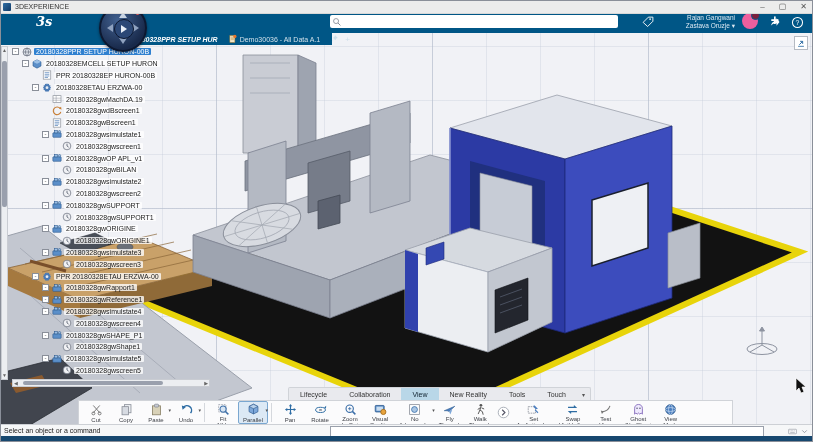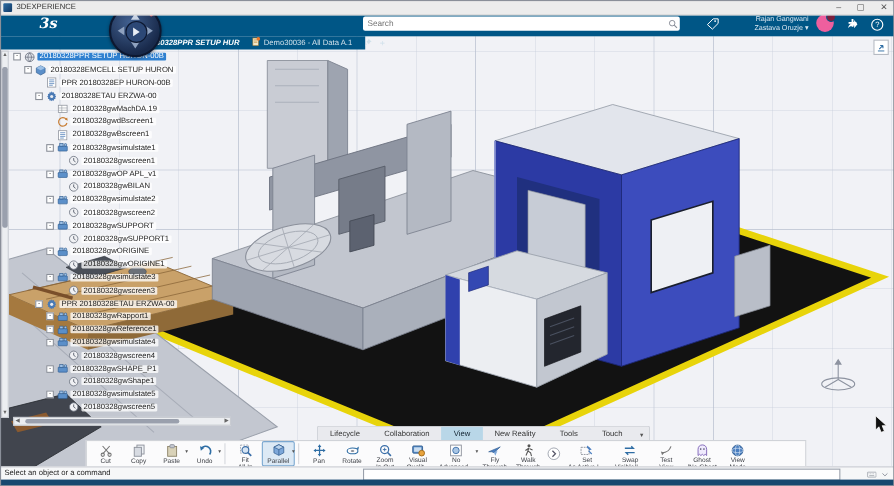--- a/index.html
+++ b/index.html
@@ -139,21 +139,20 @@
   <span class="q qw"></span>
   <span class="q qe"></span>
   <span class="dot"></span>
   <span class="ctr">
       <span class="play"></span>
     </span>
 </div>
 <div class="brand"><b>3DEXPERIENCE</b>&nbsp;<span>|</span>&nbsp;<b>ENOVIA</b>&nbsp;<span>Collaborative Lifecycle Management</span></div>
 
 <div class="searchbox">
-  <input value="" placeholder="Search" style="">
   <span class="sic">
     <svg viewBox="0 0 16 16" width="10" height="10">
         <circle cx="6.5" cy="6.5" r="4" fill="none" stroke="#8a8f99" stroke-width="1.4"></circle>
         <path d="M9.5 9.5L13.5 13.5" stroke="#8a8f99" stroke-width="1.6"></path>
       </svg>
   </span>
 </div>
 <div class="hdr-ic" style="left:640px">
   <svg viewBox="0 0 16 16" width="12" height="12">
       <path d="M1.5 8.5l7-7h6V7l-7 7z" fill="none" stroke="#fff" stroke-width="1.2"></path>

